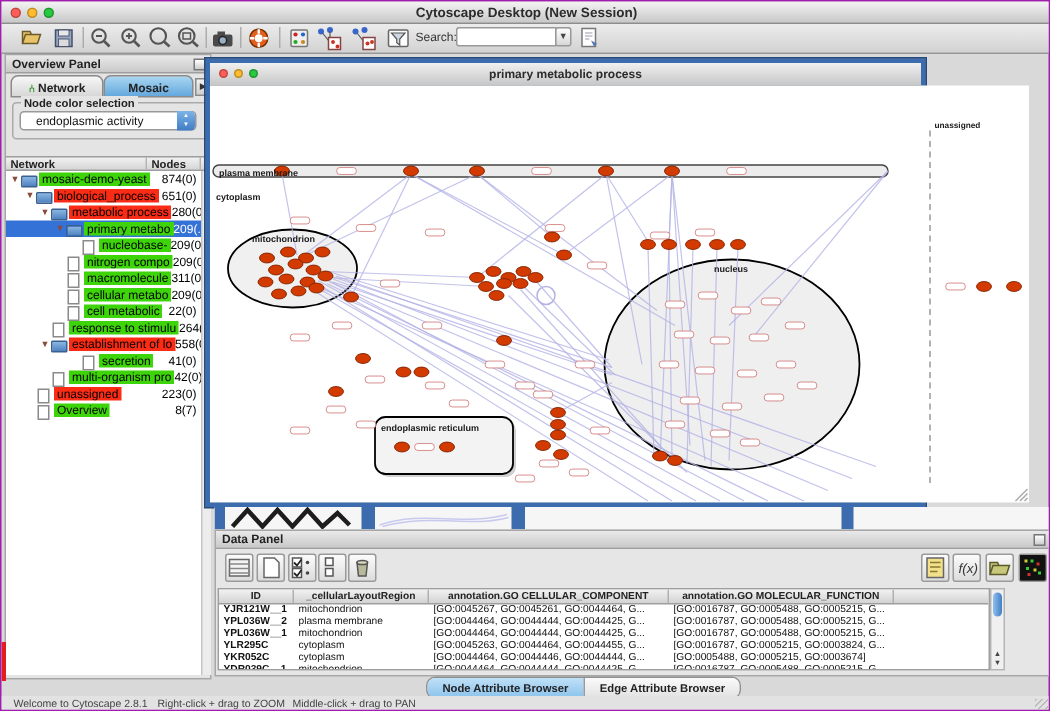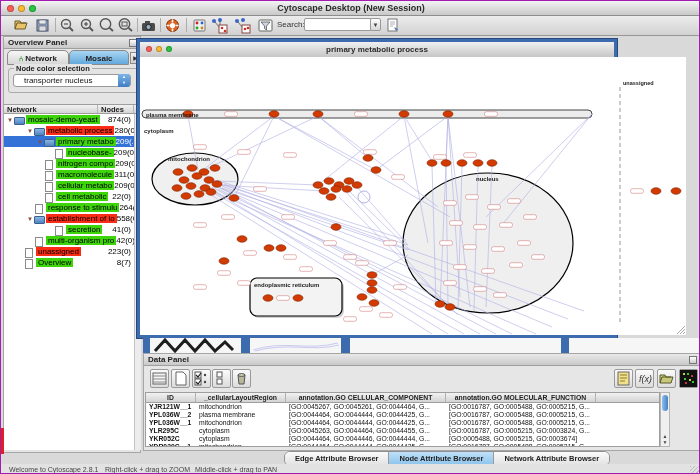--- a/index.html
+++ b/index.html
@@ -199,39 +199,45 @@
       <span class="float-ico"></span>
     </div>
     <div class="cp-tabs">
       <span class="cp-tab" style="left:0;width:62px"><span class="glyph">⑃</span><span>Network</span></span>
       <span class="cp-tab sel" style="left:62px;width:60px"><span>Mosaic</span></span>
       <span class="tab-overflow">▶</span>
     </div>
     <div class="groupbox">
       <span class="legend">Node color selection</span>
       <div class="combo">
-        <span>transporter nucleus</span>
+        <span>endoplasmic activity</span>
         <span class="stepper">▲<br>▼</span>
       </div>
     </div>
     <div class="checkrow">
       <span class="checkbox">✓</span>
       <span>Select nodes</span>
     </div>
     <div class="tree-hdr">
       <span style="width:94px">Network</span>
       <span style="width:36px">Nodes</span>
       <span style="flex:1"></span>
     </div>
     <div class="tree-wrap" id="tree-list">
         <div class="tree-row" data-level="0" data-sel="false">
           <span class="tw arrow">▼</span>
           <span class="tw ticon" data-kind="folder"></span>
           <span class="tw chip" data-chip="green">mosaic-demo-yeast</span>
           <span class="count">874(0)</span>
+        </div>
+        <div class="tree-row" data-level="1" data-sel="false">
+          <span class="tw arrow">▼</span>
+          <span class="tw ticon" data-kind="folder"></span>
+          <span class="tw chip" data-chip="red">biological_process</span>
+          <span class="count">651(0)</span>
         </div>
         <div class="tree-row" data-level="2" data-sel="false">
           <span class="tw arrow">▼</span>
           <span class="tw ticon" data-kind="folder"></span>
           <span class="tw chip" data-chip="red">metabolic process</span>
           <span class="count">280(0)</span>
         </div>
         <div class="tree-row" data-level="3" data-sel="true">
           <span class="tw arrow">▼</span>
           <span class="tw ticon" data-kind="folder"></span>
@@ -611,23 +617,22 @@
           </div>
         </div>
     </div>
     <div class="vscroll">
       <span class="vthumb"></span>
       <span class="varrows">▲<br>▼</span>
     </div>
   </div>
 
   <div class="btabs">
+    <span class="btab sel">Node Attribute Browser</span>
     <span class="btab">Edge Attribute Browser</span>
-    <span class="btab sel">Node Attribute Browser</span>
-    <span class="btab">Network Attribute Browser</span>
   </div>
 
   <div class="statusbar">
     <span style="left:8px">Welcome to Cytoscape 2.8.1</span>
     <span style="left:104px">Right-click + drag to ZOOM</span>
     <span style="left:194px">Middle-click + drag to PAN</span>
     <span class="grip"></span>
   </div>
 
   <div class="redstrip"></div>

